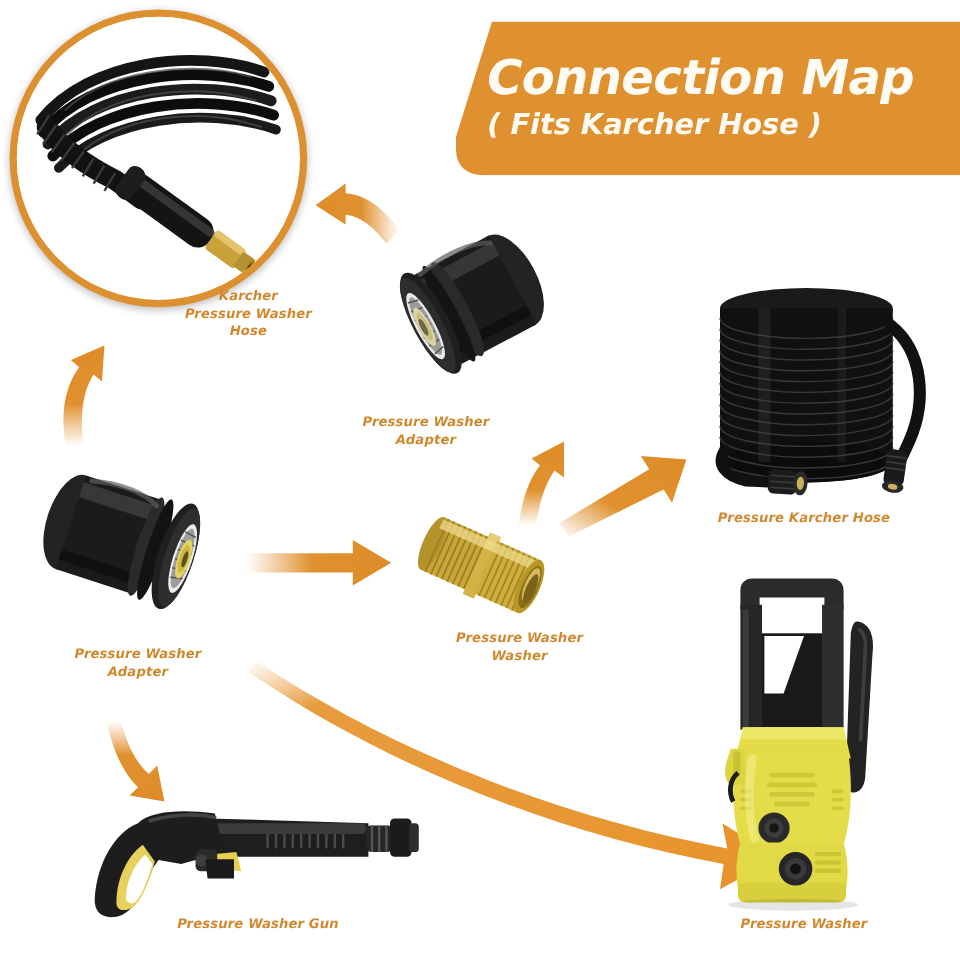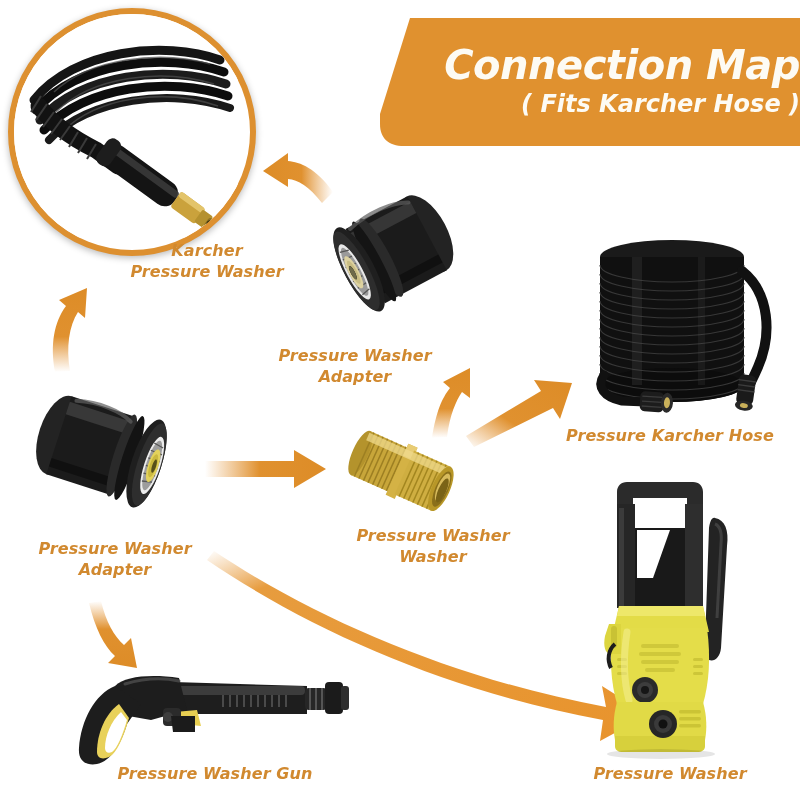--- a/index.html
+++ b/index.html
@@ -17,36 +17,36 @@
   
   #banner{
     left:380px;top:18px;width:420px;height:128px;
     overflow:hidden;
   }
   #banner .shape{
     position:absolute;left:0;top:0;width:420px;height:128px;
   }
   #banner .txtwrap{
     position:absolute;left:0;top:0;width:420px;height:128px;
-    display:flex;flex-direction:column;align-items:flex-end;justify-content:center;
+    display:flex;flex-direction:column;align-items:flex-start;justify-content:center;
     padding-left:26px;box-sizing:border-box;
   }
   .ttl1{
     font-size:40px;font-weight:bold;font-style:italic;color:#fdfbf4;
     letter-spacing:-0.5px;line-height:1.02;white-space:nowrap;
   }
   .ttl2{
     font-size:24px;font-weight:bold;font-style:italic;color:#fdfbf4;
     line-height:1.15;white-space:nowrap;margin-top:5px;
   }
 
   
   .lbl{
     color:#d1892f;font-weight:bold;font-style:italic;
-    font-size:16px;line-height:1.32;text-align:center;white-space:nowrap;
+    font-size:11px;line-height:1.32;text-align:center;white-space:nowrap;
     letter-spacing:0.1px;
   }
 
   
   #circle-inset{
     left:8px;top:8px;width:236px;height:236px;border-radius:50%;
     border:6px solid #dd9030;
     box-shadow:0 2px 7px rgba(0,0,0,.28);
     overflow:hidden;background:#fff;
   }
@@ -188,20 +188,21 @@
         <rect x="186" y="188" width="13" height="15" rx="2" fill="#b5912f"></rect>
         <rect x="196" y="190" width="8" height="11" rx="3" fill="#8e7224"></rect>
         <circle cx="200" cy="195.5" r="3.2" fill="#2a2209"></circle>
       </g>
     </svg>
   </div>
 
   <div class="abs lbl" style="left:112px;top:240px;width:190px;">
     <div>Karcher</div>
     <div>Pressure Washer</div>
+    <div>Hose</div>
   </div>
 
   <div id="banner" class="abs">
     <svg class="shape" viewBox="0 0 420 128" preserveAspectRatio="none">
       <path d="M 30,0 L 420,0 L 420,128 L 24,128
                C 8,128 0,120 0,106 L 0,96 Z" fill="#e0912f"></path>
     </svg>
     <div class="txtwrap">
       <div class="ttl1">Connection Map</div>
       <div class="ttl2">( Fits Karcher Hose )</div>

